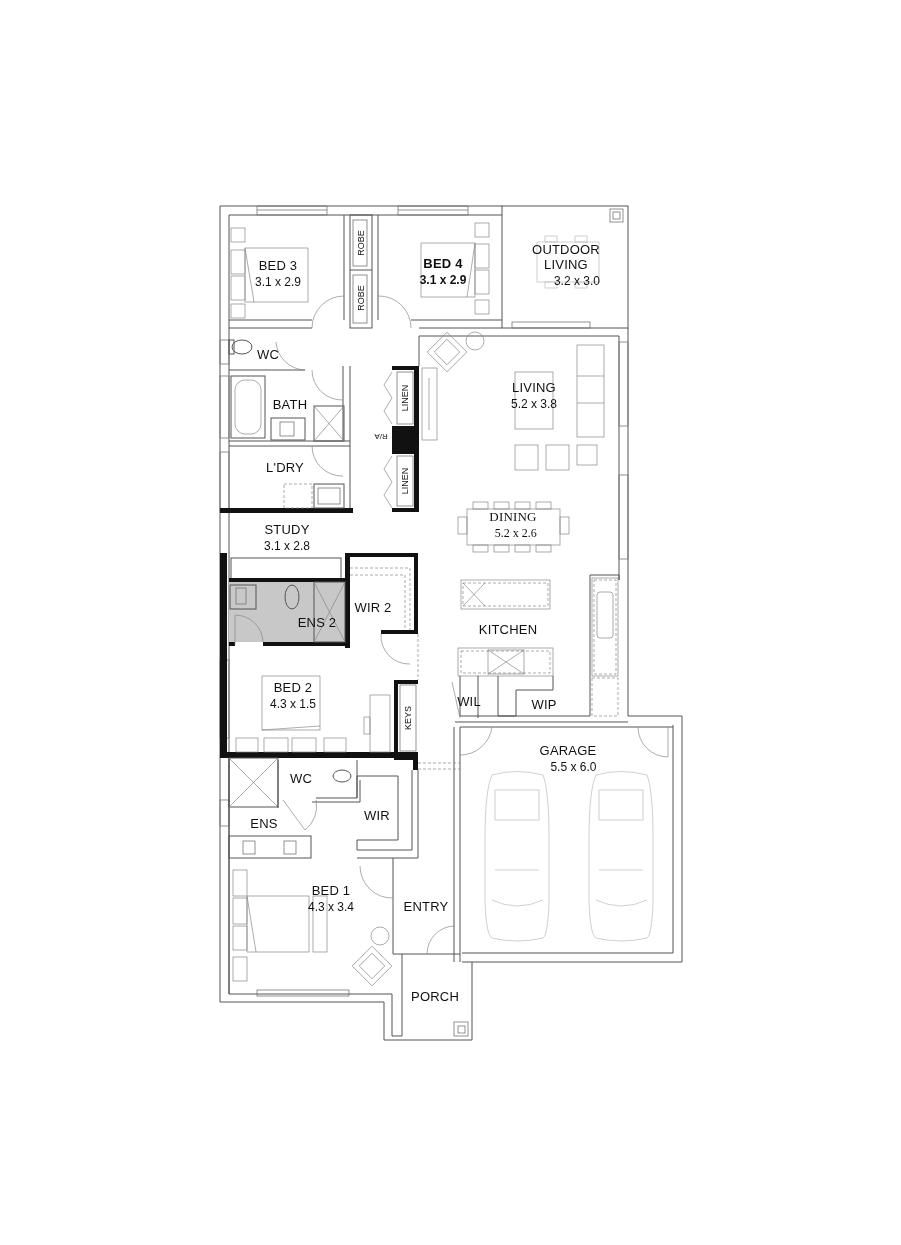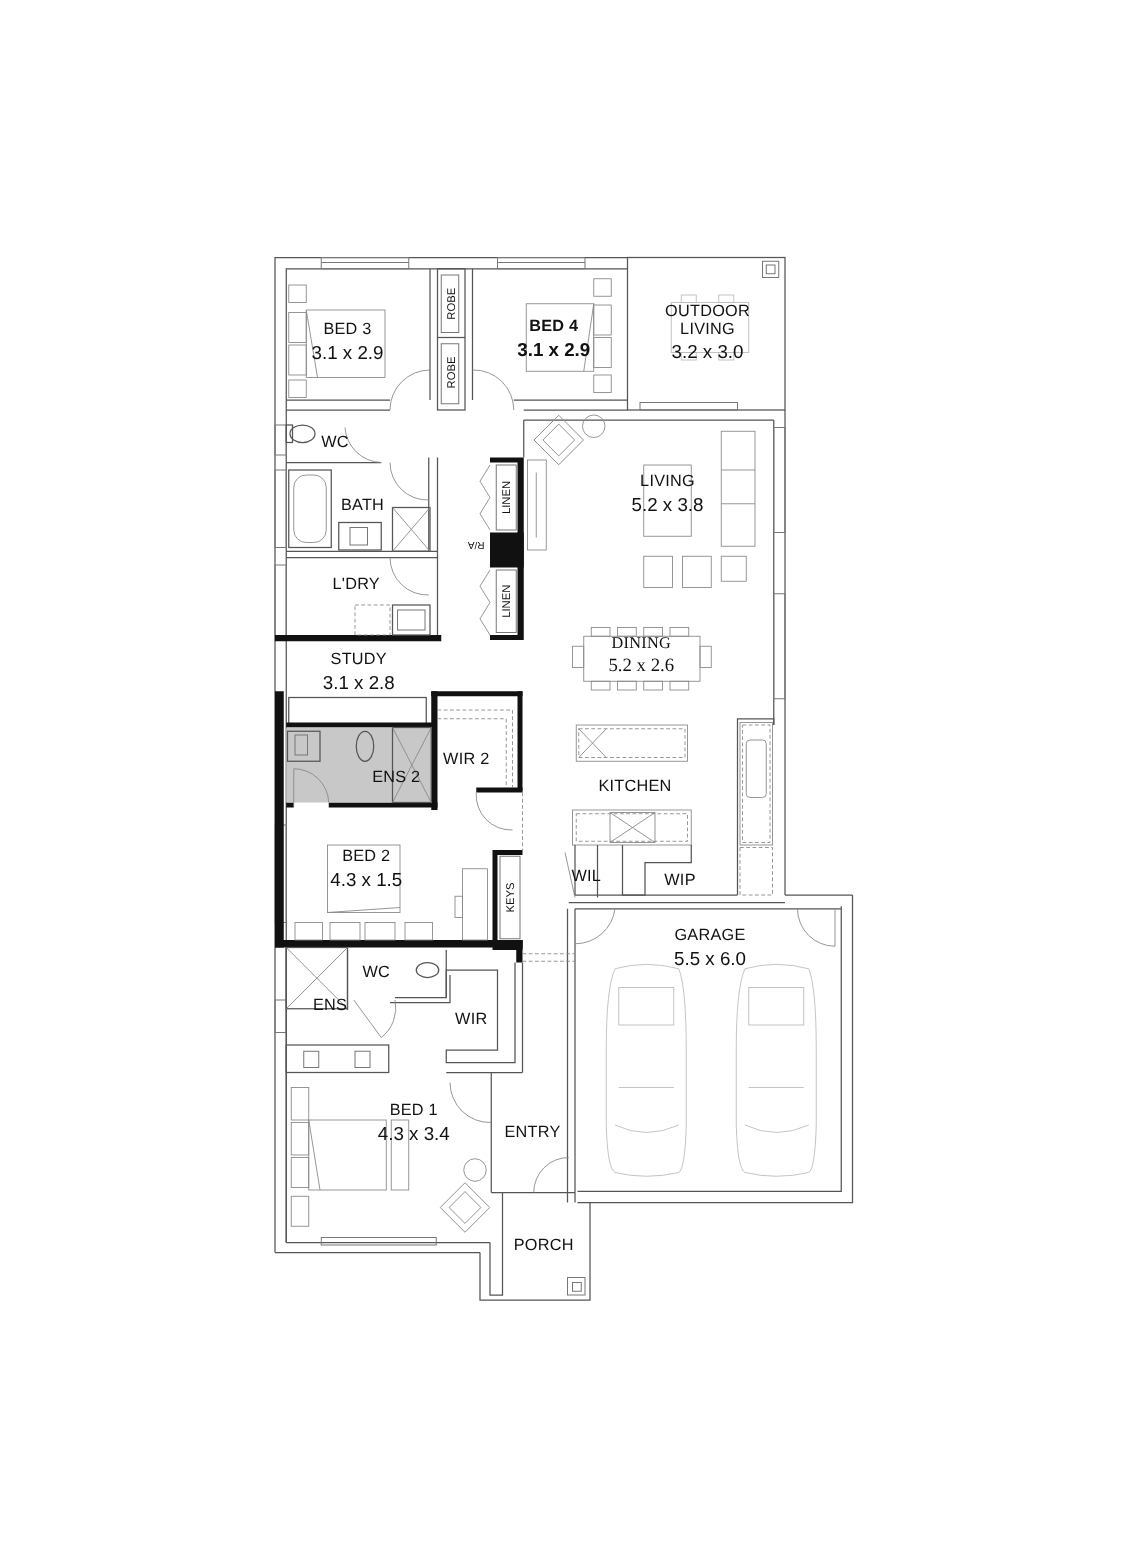--- a/index.html
+++ b/index.html
@@ -7,21 +7,21 @@
     #plan { position: absolute; left: 0; top: 0; width: 901px; height: 1245px; }
     .w { fill: none; stroke: #555; stroke-width: 1; }
     .wt { fill: none; stroke: #777; stroke-width: 0.8; }
     .f { fill: none; stroke: #888; stroke-width: 0.7; }
     .fl { fill: none; stroke: #bbb; stroke-width: 0.7; }
     .d { fill: none; stroke: #888; stroke-width: 0.7; stroke-dasharray: 3 2; }
     .blk { fill: #111; }
     .grey { fill: #c8c8c8; }
     .lbl { position: absolute; transform: translate(-50%, -50%); text-align: center; color: #111; white-space: nowrap; line-height: 1.15; }
     .lbl .n { font-size: 13px; letter-spacing: 0.2px; }
-    .lbl .s { font-size: 15px; display: block; margin-top: 2px; }
+    .lbl .s { font-size: 12px; display: block; margin-top: 2px; text-align: right; }
     .vert { position: absolute; transform: translate(-50%, -50%) rotate(-90deg); font-size: 9px; color: #111; white-space: nowrap; }
     .vertflip { position: absolute; transform: translate(-50%, -50%) rotate(180deg); font-size: 8px; color: #111; white-space: nowrap; }
   </style>
 </head>
 <body>
 
 <svg id="plan" viewBox="0 0 901 1245" xmlns="http://www.w3.org/2000/svg">
 
   <g>
 
@@ -347,21 +347,21 @@
 <div class="lbl" style="left:544px;top:704px;">
   <span class="n">WIP</span>
 </div>
 <div class="lbl" style="left:568px;top:758px;">
   <span class="n">GARAGE</span>
   <span class="s">5.5 x 6.0</span>
 </div>
 <div class="lbl" style="left:301px;top:778px;">
   <span class="n">WC</span>
 </div>
-<div class="lbl" style="left:264px;top:804px;">
+<div class="lbl" style="left:264px;top:823px;">
   <span class="n">ENS</span>
 </div>
 <div class="lbl" style="left:377px;top:815px;">
   <span class="n">WIR</span>
 </div>
 <div class="lbl" style="left:426px;top:906px;">
   <span class="n">ENTRY</span>
 </div>
 <div class="lbl" style="left:286px;top:898px;margin-left:45px;">
   <span class="n">BED 1</span>

